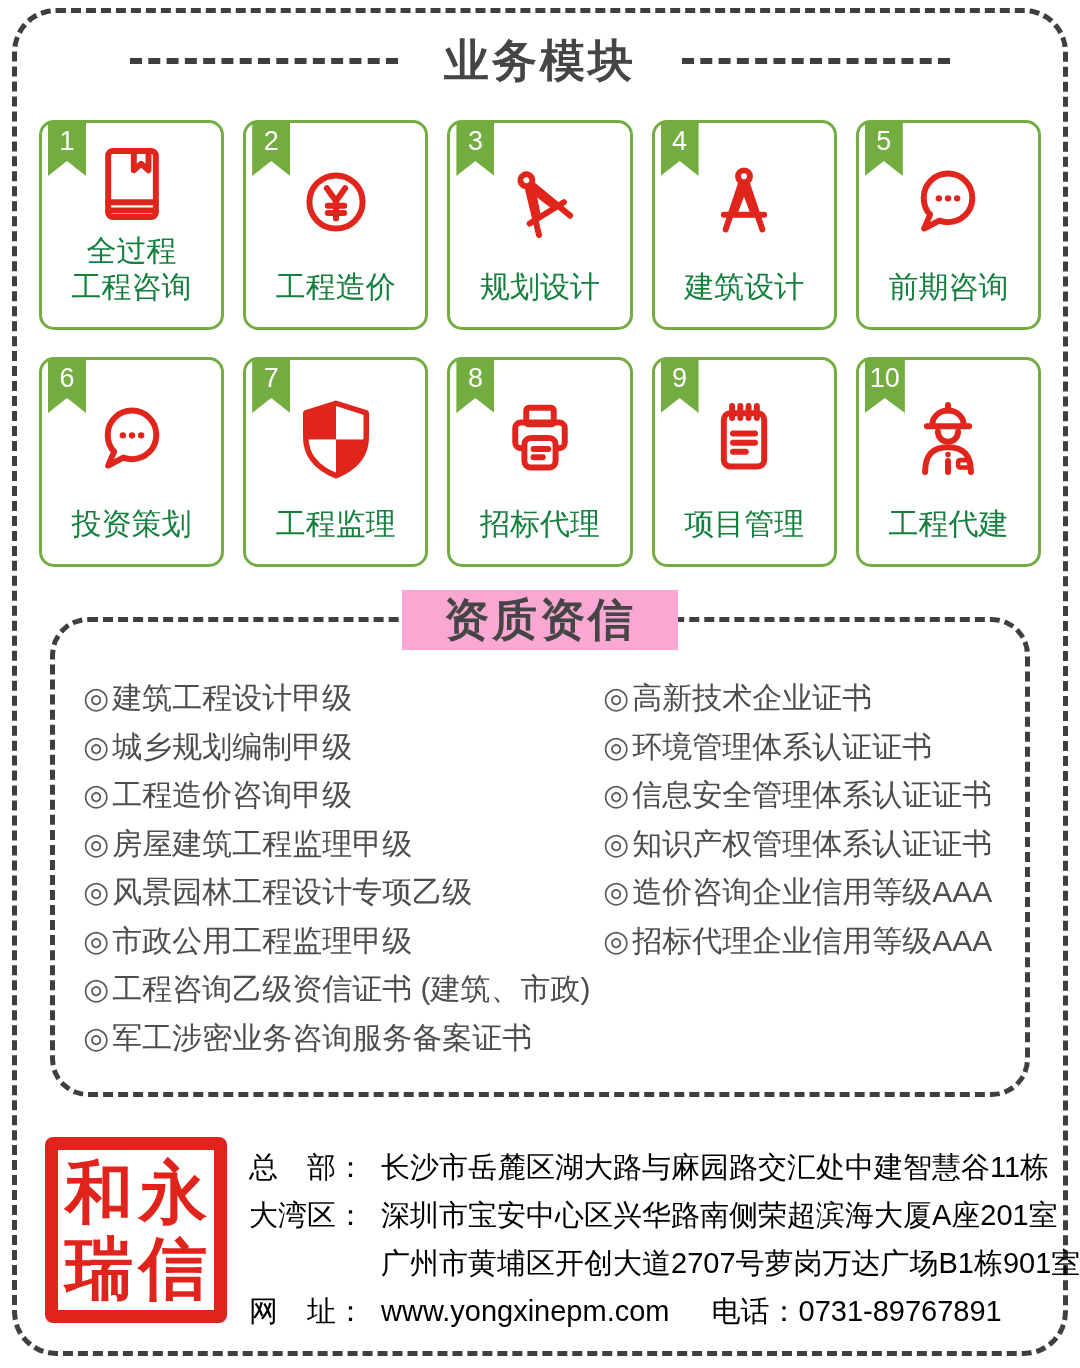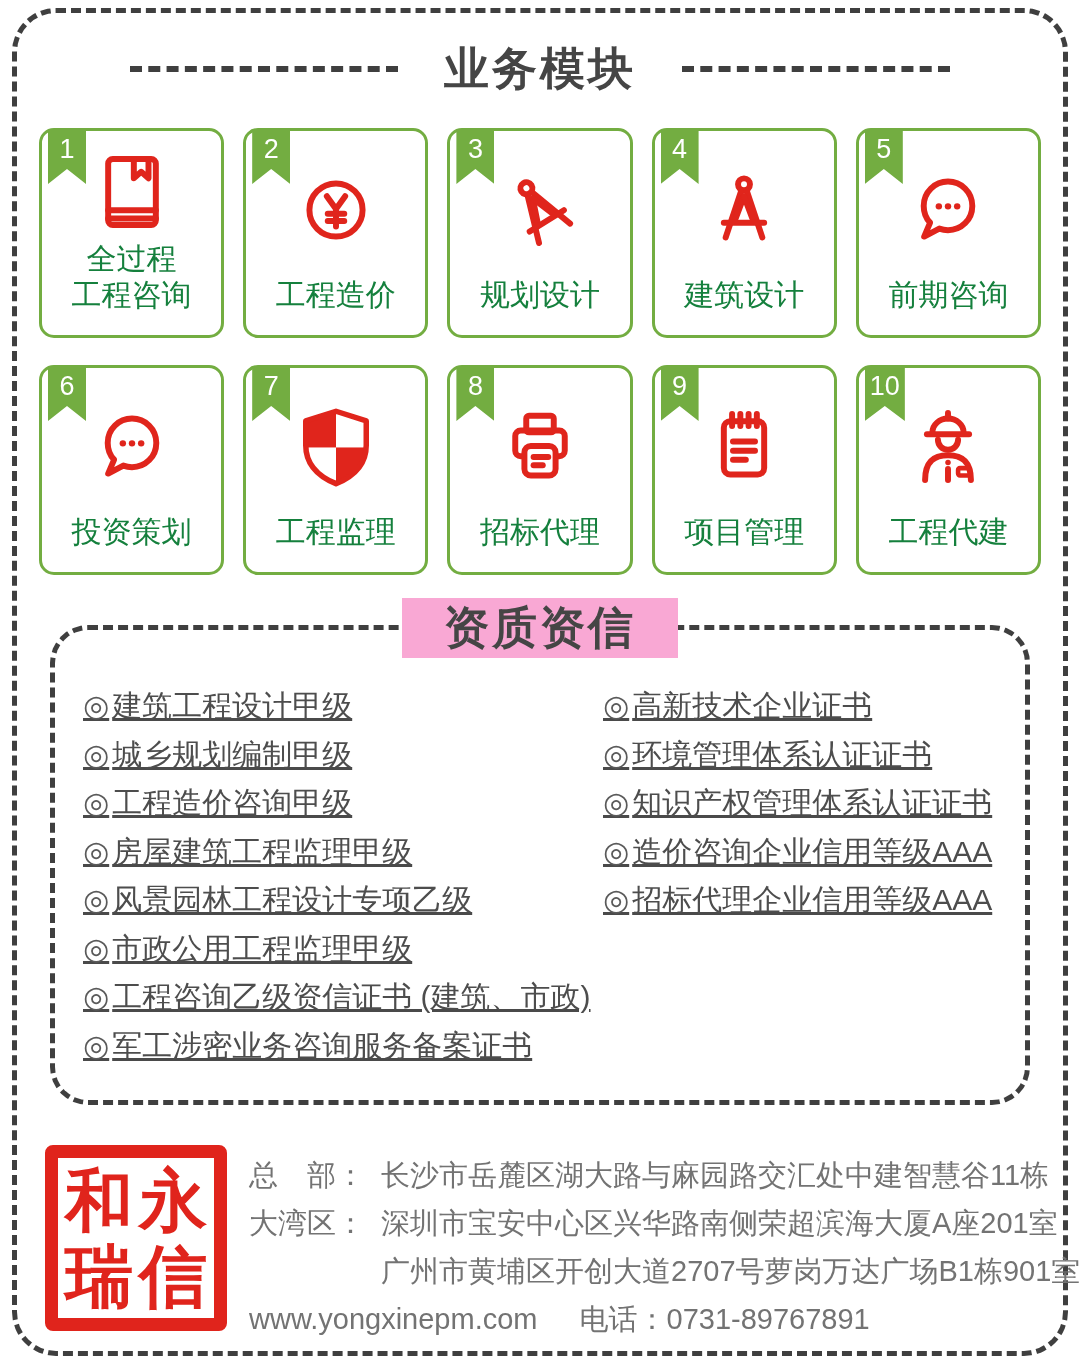--- a/index.html
+++ b/index.html
@@ -4,21 +4,21 @@
 <style>
   * { margin:0; padding:0; box-sizing:border-box; }
   html,body { width:1080px; height:1368px; background:#ffffff;
     font-family:"Liberation Sans","DejaVu Sans",sans-serif; color:#4a4a4a; overflow:hidden; }
   .page { position:relative; width:1080px; height:1368px; background:#fff; }
 
   
   .page-frame { position:absolute; left:12px; right:12px; top:8px; bottom:12px;
     border:5px dashed #3f3f3f; border-radius:44px; pointer-events:none; }
 
-  .content { position:relative; padding-top:40px; }
+  .content { position:relative; padding-top:32px; }
 
   
   .sec-header { display:flex; align-items:center; justify-content:center; gap:46px; height:58px; }
   .dash-line { width:268px; height:0; border-top:6px dashed #3f3f3f; }
   .sec-title { font-size:45px; font-weight:bold; color:#454545; letter-spacing:3px; white-space:nowrap; }
 
   
   .cards { width:1002px; margin:30px auto 0; display:grid;
     grid-template-columns:repeat(5,1fr); column-gap:19px; row-gap:27px; }
   .card { position:relative; height:210px; background:#fff; border:3px solid #73ad41;
@@ -31,33 +31,33 @@
   .icon path, .icon rect, .icon circle {
     fill:none; stroke:#e0251c; stroke-width:6.5; stroke-linecap:round; stroke-linejoin:round; }
   .card-label { font-size:30px; color:#15803d; text-align:center; line-height:1.2;
     margin-bottom:22px; white-space:pre-line; }
 
   
   .qual-box { position:relative; width:980px; min-height:465px; margin:50px auto 0;
     border:5px dashed #3f3f3f; border-radius:38px; padding:52px 10px 30px 28px; }
   .qual-title-wrap { position:absolute; top:-32px; left:50%; transform:translateX(-50%);
     background:#f9a8d4; padding:0 42px; }
-  .qual-cols { display:flex;text-decoration:underline; }
+  .qual-cols { display:flex; }
   .qual-col-left { width:520px; }
   .qual-col-right { flex:1; }
   .qual-item { font-size:30px; color:#4d4d4d; line-height:48.5px; white-space:nowrap; }
   .bullet { margin-right:3px; color:#5a5a5a; }
 
   
   .footer { display:flex; margin:40px 30px 0 45px; }
   .seal { width:182px; height:186px; border:13px solid #e0241c; border-radius:8px;
     display:grid; grid-template-columns:1fr 1fr; grid-template-rows:1fr 1fr;
     place-items:center; padding:4px; background:#fff; flex:none; }
   .seal-char { font-size:68px; font-weight:bold; color:#e0241c; line-height:1; }
-  .footer-text { margin-left:22px; padding-top:6px; font-size:29px; color:#737373; }
+  .footer-text { margin-left:22px; padding-top:6px; font-size:29px; color:#000000; }
   .f-row { display:flex; align-items:baseline; line-height:48px; white-space:nowrap; }
   .f-label { display:inline-block; width:132px; flex:none; }
   .f-gap { display:inline-block; width:42px; }
 </style>
 </head>
 <body>
 
 <div class="page">
   <div class="page-frame"></div>
 
@@ -237,20 +237,21 @@
           <div class="qual-item"><span class="bullet">◎</span><span>工程造价咨询甲级</span></div>
           <div class="qual-item"><span class="bullet">◎</span><span>房屋建筑工程监理甲级</span></div>
           <div class="qual-item"><span class="bullet">◎</span><span>风景园林工程设计专项乙级</span></div>
           <div class="qual-item"><span class="bullet">◎</span><span>市政公用工程监理甲级</span></div>
           <div class="qual-item"><span class="bullet">◎</span><span>工程咨询乙级资信证书 (建筑、市政)</span></div>
           <div class="qual-item"><span class="bullet">◎</span><span>军工涉密业务咨询服务备案证书</span></div>
         </div>
         <div class="qual-col-right">
           <div class="qual-item"><span class="bullet">◎</span><span>高新技术企业证书</span></div>
           <div class="qual-item"><span class="bullet">◎</span><span>环境管理体系认证证书</span></div>
+          <div class="qual-item"><span class="bullet">◎</span><span>信息安全管理体系认证证书</span></div>
           <div class="qual-item"><span class="bullet">◎</span><span>知识产权管理体系认证证书</span></div>
           <div class="qual-item"><span class="bullet">◎</span><span>造价咨询企业信用等级AAA</span></div>
           <div class="qual-item"><span class="bullet">◎</span><span>招标代理企业信用等级AAA</span></div>
         </div>
       </div>
     </div>
 
     <div class="footer">
       <div class="seal">
         <span class="seal-char">和</span>
@@ -265,20 +266,21 @@
         </div>
         <div class="f-row">
           <span class="f-label">大湾区：</span>
           <span>深圳市宝安中心区兴华路南侧荣超滨海大厦A座201室</span>
         </div>
         <div class="f-row">
           <span class="f-label"></span>
           <span>广州市黄埔区开创大道2707号萝岗万达广场B1栋901室</span>
         </div>
         <div class="f-row">
+          <span class="f-label">网　址：</span>
           <span>www.yongxinepm.com</span>
           <span class="f-gap"></span>
           <span>电话：</span>
           <span>0731-89767891</span>
         </div>
       </div>
     </div>
 
   </div>
 </div>

